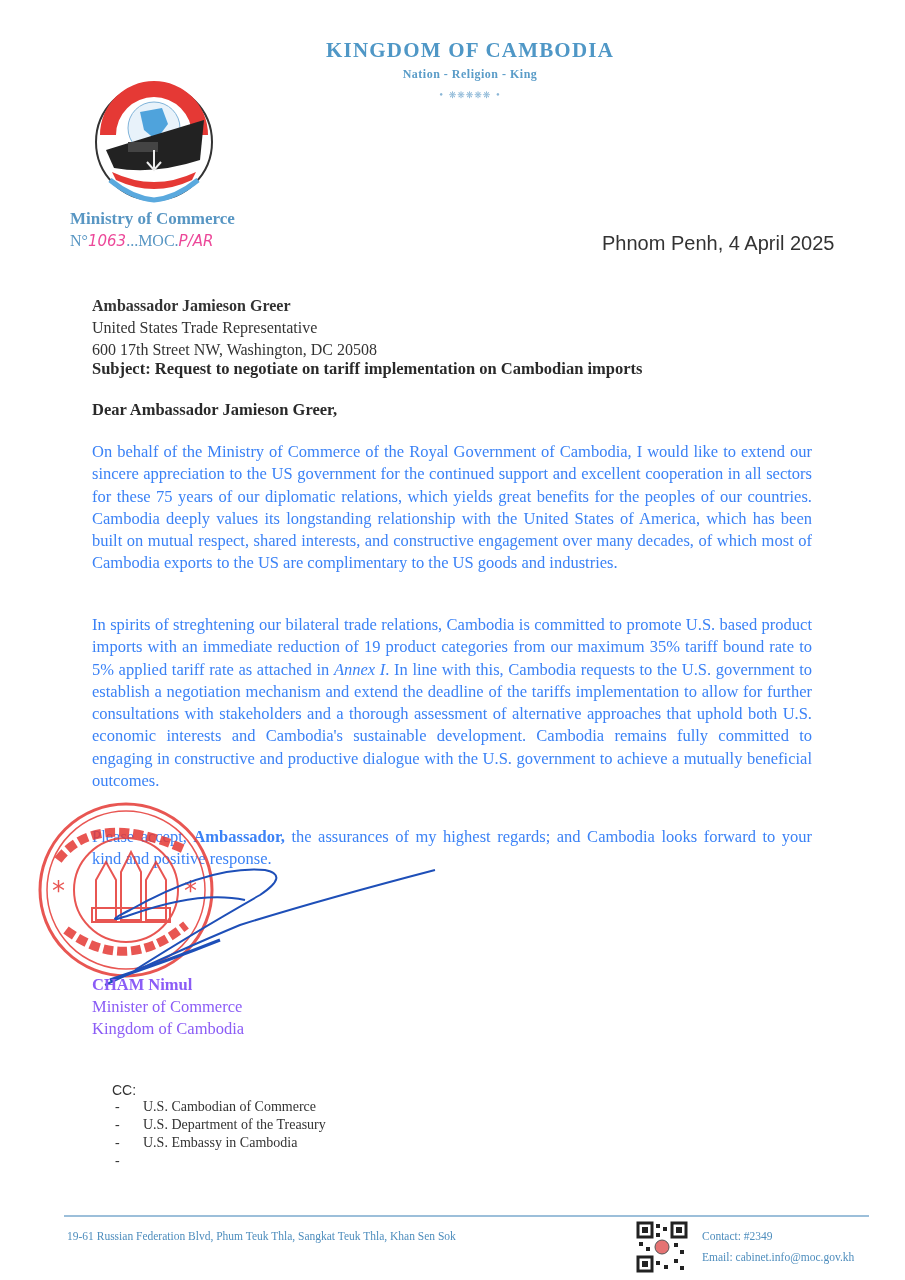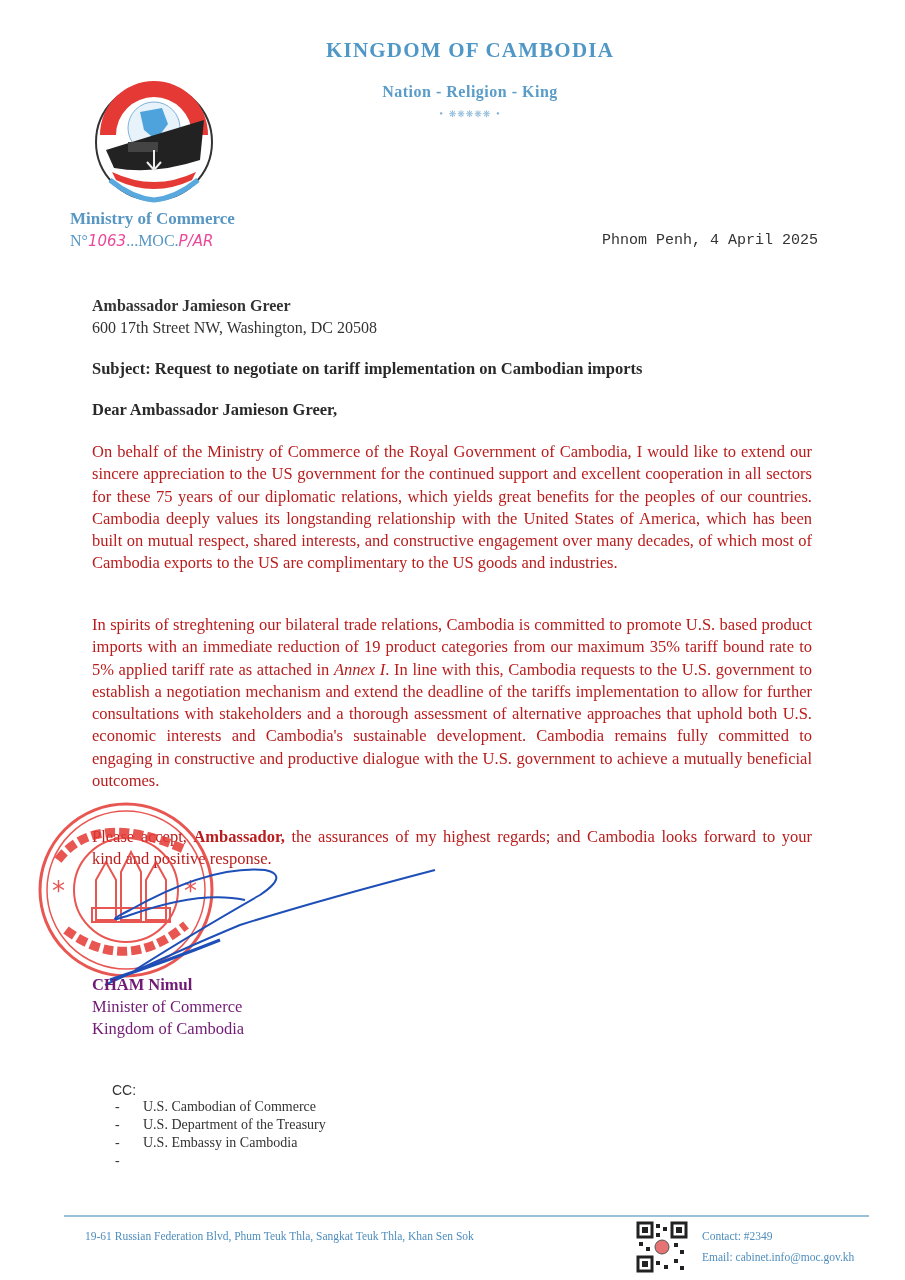--- a/index.html
+++ b/index.html
@@ -1,57 +1,57 @@
 <!DOCTYPE html>
 <html><head>
   <meta charset="utf-8">
   <style>
     * { margin: 0; padding: 0; box-sizing: border-box; }
     html, body { width: 905px; height: 1280px; background: #ffffff; overflow: hidden; }
     body { position: relative; font-family: "DejaVu Serif", serif; color: #2b2b2b; }
 
     .header-block { position: absolute; left: 320px; top: 38px; width: 300px; text-align: center; }
     .kingdom-title { font-family: "Liberation Serif", serif; font-weight: bold; color: #4f97c6; font-size: 21px; letter-spacing: 1.2px; }
-    .motto { font-family: "Liberation Serif", serif; font-weight: bold; color: #5a9cc8; font-size: 16px; margin-top: 20px; letter-spacing: 0.5px; }
+    .motto { font-family: "Liberation Serif", serif; font-weight: bold; color: #5a9cc8; font-size: 12px; margin-top: 4px; letter-spacing: 0.5px; }
     .ornament { color: #8ab6d6; font-size: 9px; margin-top: 8px; letter-spacing: 1px; }
 
     .logo { position: absolute; left: 92px; top: 80px; width: 125px; height: 125px; }
 
     .ministry-name { position: absolute; left: 70px; top: 209px; font-family: "Liberation Serif", serif; font-weight: bold; color: #5896c3; font-size: 17px; }
     .ref-line { position: absolute; left: 70px; top: 232px; font-family: "Liberation Serif", serif; color: #5896c3; font-size: 16px; }
     .ref-hand { font-family: "DejaVu Sans", sans-serif; color: #ec4899; font-style: italic; font-size: 15px; }
 
-    .date-line { position: absolute; left: 602px; top: 232px; font-size: 15px; color: #333; font-family: Liberation Mono, monospace; }
+    .date-line { position: absolute; left: 602px; top: 232px; font-size: 20px; color: #333; font-family: Liberation Sans, sans-serif; }
 
     .recipient { position: absolute; left: 92px; top: 276px; font-family: "Liberation Serif", serif; font-size: 16px; line-height: 22px; color: #333; margin-top: 19px; }
     .recipient .name { font-weight: bold; }
 
     .subject { position: absolute; left: 92px; top: 359px; font-family: "Liberation Serif", serif; font-weight: bold; font-size: 16.5px; color: #2a2a2a; }
     .salutation { position: absolute; left: 92px; top: 400px; font-family: "Liberation Serif", serif; font-weight: bold; font-size: 16.5px; color: #2a2a2a; }
 
-    .para { position: absolute; left: 92px; width: 720px; font-family: "Liberation Serif", serif; font-size: 16.5px; line-height: 22.3px; text-align: justify; color: #b91c1c; }
+    .para { position: absolute; left: 92px; width: 720px; font-family: "Liberation Serif", serif; font-size: 16.5px; line-height: 22.3px; text-align: justify; color: #3b82f6; }
     .para1 { top: 441px; }
     .para2 { top: 614px; }
     .para3 { top: 826px; }
     .para2 em { font-style: italic; }
     .para3 b { font-weight: bold; }
 
     .seal { position: absolute; left: 36px; top: 800px; width: 180px; height: 180px; opacity: 0.85; }
     .signature { position: absolute; left: 60px; top: 840px; width: 380px; height: 150px; }
 
-    .signatory { position: absolute; left: 92px; top: 974px; font-family: "Liberation Serif", serif; font-size: 16.5px; line-height: 22px; color: #701a75; }
+    .signatory { position: absolute; left: 92px; top: 974px; font-family: "Liberation Serif", serif; font-size: 16.5px; line-height: 22px; color: #8b5cf6; }
     .signatory .sig-name { font-weight: bold; }
 
     .cc-label { position: absolute; left: 90px; top: 1082px; font-family: "Liberation Sans", sans-serif; font-size: 14px; color: #333; margin-left: 22px; }
     .cc-list { position: absolute; left: 115px; top: 1098px; list-style: none; font-family: "Liberation Serif", serif; font-size: 14px; line-height: 18px; color: #333; }
     .cc-list li { position: relative; padding-left: 28px; }
     .cc-list li .dash { position: absolute; left: 0; }
 
     .footer-rule { position: absolute; left: 64px; top: 1215px; width: 805px; height: 2px; background: #9cbfda; }
-    .footer-addr { position: absolute; left: 67px; top: 1226px; font-family: "Liberation Serif", serif; font-size: 11.5px; line-height: 21px; color: #4e8dbd; margin-left: 18px; }
+    .footer-addr { position: absolute; left: 67px; top: 1226px; font-family: "Liberation Serif", serif; font-size: 11.5px; line-height: 21px; color: #4e8dbd; }
     .qr { position: absolute; left: 636px; top: 1221px; width: 52px; height: 52px; }
     .footer-contact { position: absolute; left: 702px; top: 1226px; font-family: "Liberation Serif", serif; font-size: 11.5px; line-height: 21px; color: #4e8dbd; }
   </style>
 </head>
 <body>
 
 <div class="header-block">
   <div class="kingdom-title">KINGDOM OF CAMBODIA</div>
   <div class="motto">Nation - Religion - King</div>
   <div class="ornament">• ❋❋❋❋❋ •</div>
@@ -71,20 +71,21 @@
 
 <div class="ministry-name">Ministry of Commerce</div>
 <div class="ref-line">
   <span>N°</span><span class="ref-hand">1063</span><span>...MOC.</span><span class="ref-hand">P/AR</span>
 </div>
 
 <div class="date-line">Phnom Penh, 4 April 2025</div>
 
 <div class="recipient">
   <div class="name">Ambassador Jamieson Greer</div>
+  <div>United States Trade Representative</div>
   <div>600 17th Street NW, Washington, DC 20508</div>
 </div>
 
 <div class="subject">Subject: Request to negotiate on tariff implementation on Cambodian imports</div>
 <div class="salutation">Dear Ambassador Jamieson Greer,</div>
 
 <p class="para para1">On behalf of the Ministry of Commerce of the Royal Government of Cambodia, I would like to extend our sincere appreciation to the US government for the continued support and excellent cooperation in all sectors for these 75 years of our diplomatic relations, which yields great benefits for the peoples of our countries. Cambodia deeply values its longstanding relationship with the United States of America, which has been built on mutual respect, shared interests, and constructive engagement over many decades, of which most of Cambodia exports to the US are complimentary to the US goods and industries.</p>
 <p class="para para2"><span>In spirits of streghtening our bilateral trade relations, Cambodia is committed to promote U.S. based product imports with an immediate reduction of 19 product categories from our maximum 35% tariff bound rate to 5% applied tariff rate as attached in </span><em>Annex I</em><span>. In line with this, Cambodia requests to the U.S. government to establish a negotiation mechanism and extend the deadline of the tariffs implementation to allow for further consultations with stakeholders and a thorough assessment of alternative approaches that uphold both U.S. economic interests and Cambodia's sustainable development. Cambodia remains fully committed to engaging in constructive and productive dialogue with the U.S. government to achieve a mutually beneficial outcomes.</span></p>
 <p class="para para3"><span>Please accept, </span><b>Ambassador,</b><span> the assurances of my highest regards; and Cambodia looks forward to your kind and positive response.</span></p>
 

